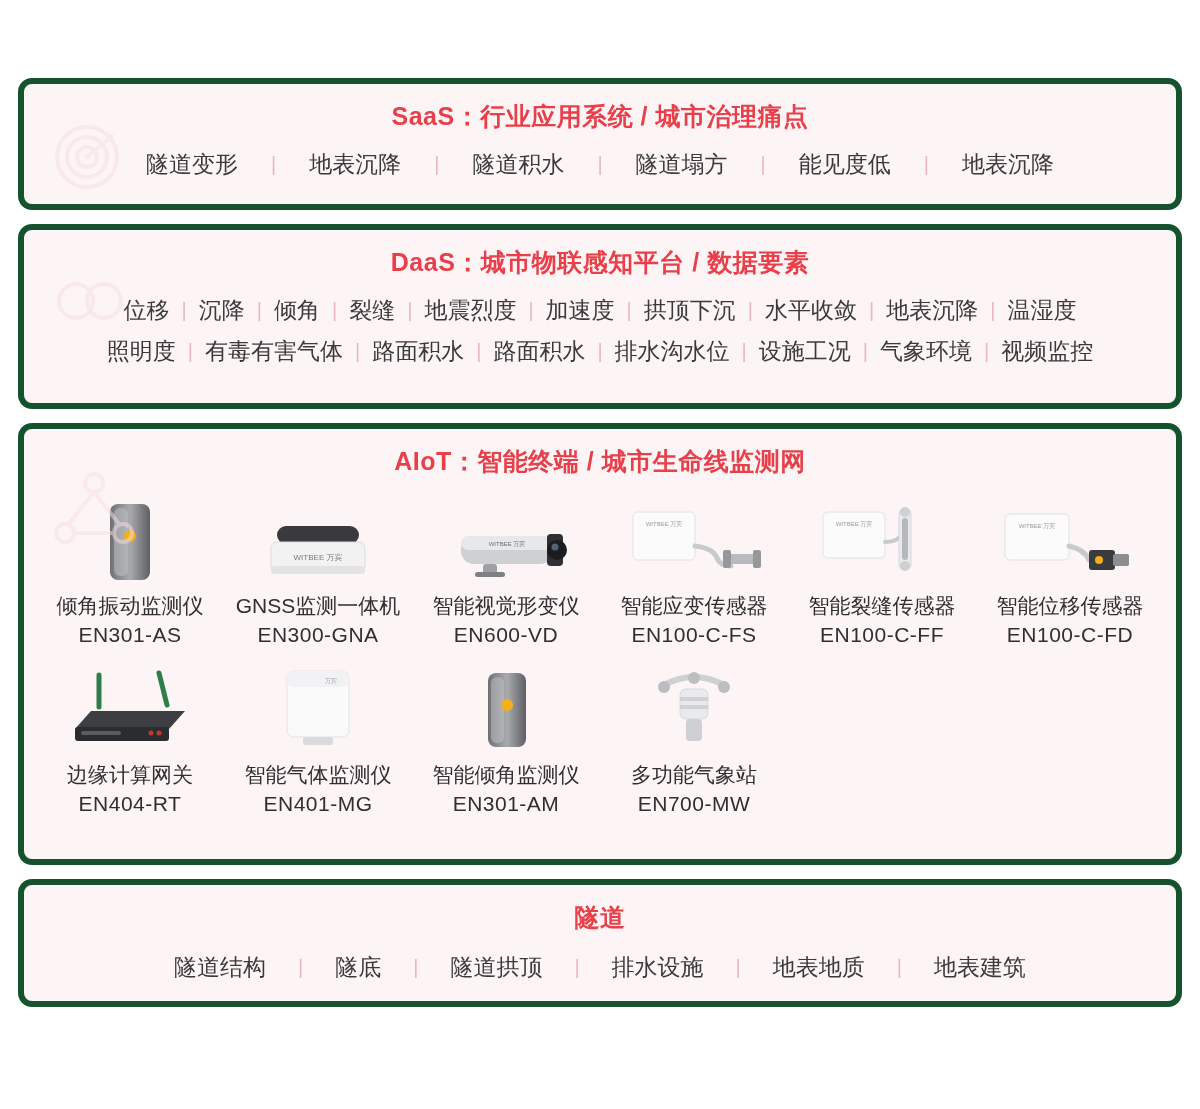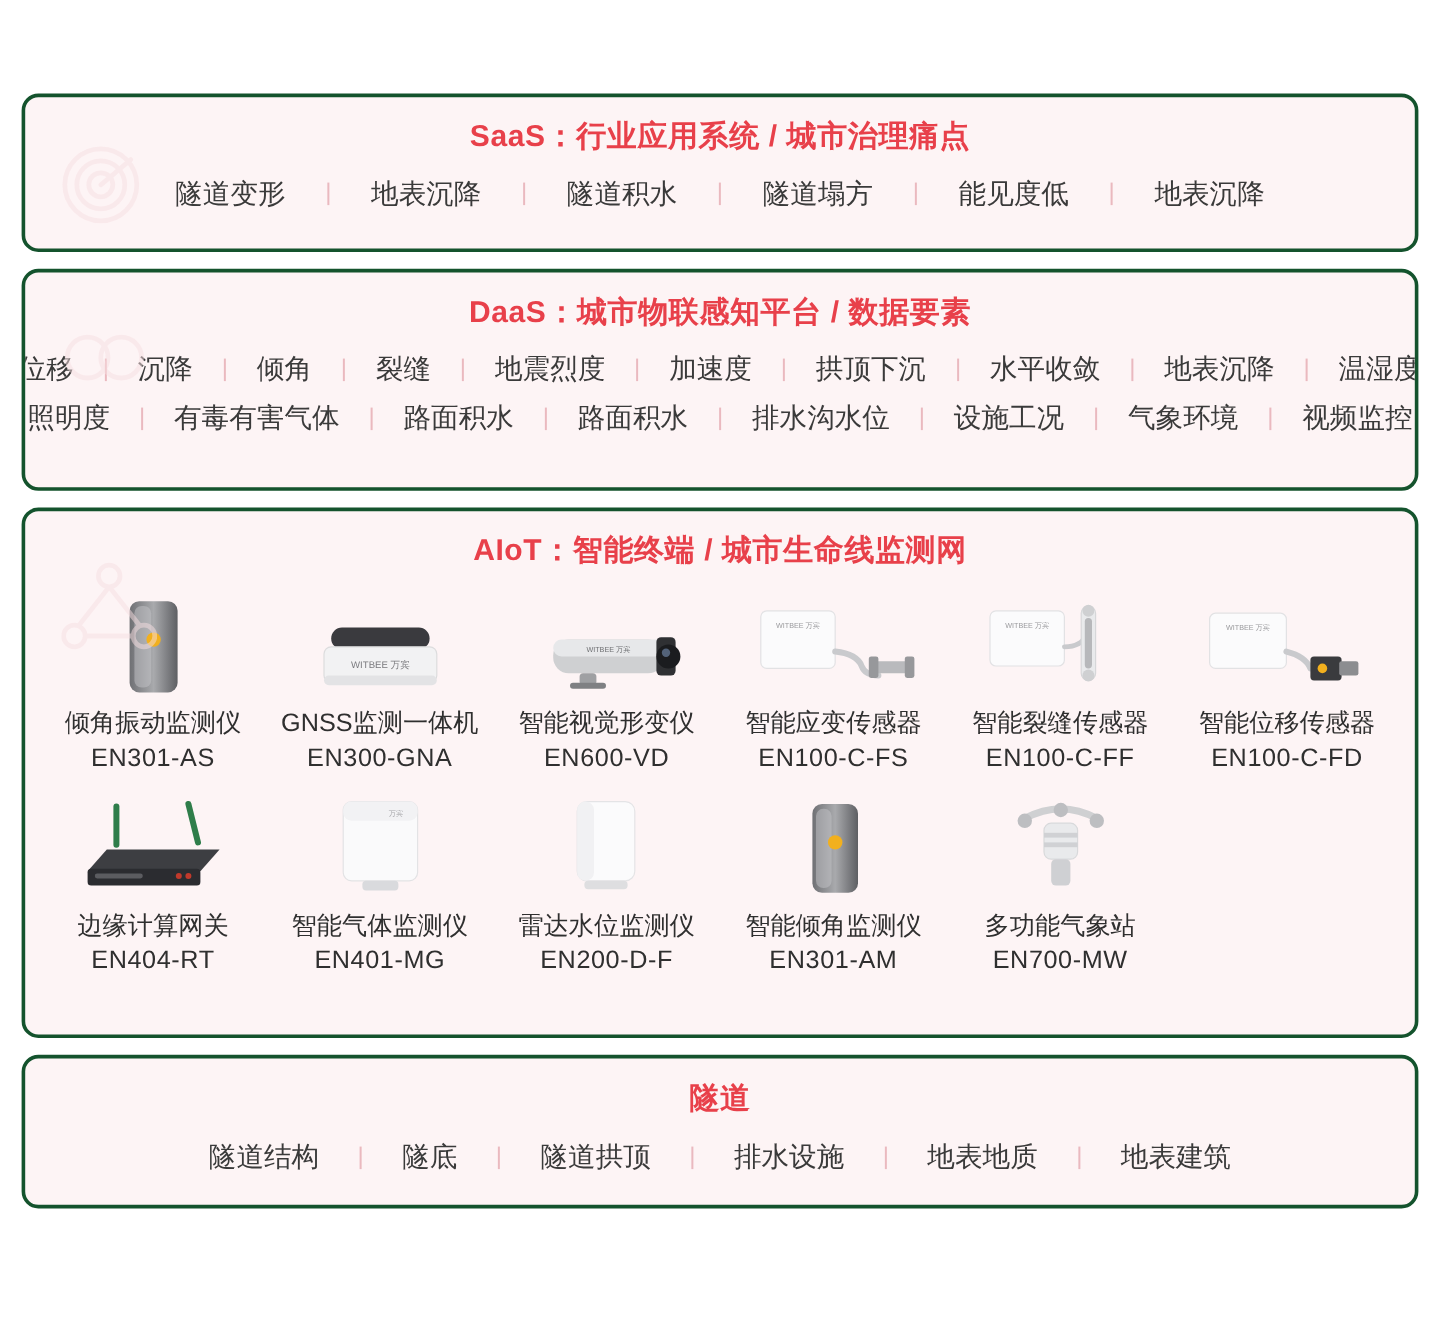--- a/index.html
+++ b/index.html
@@ -13,21 +13,21 @@
     width: 1200px; height: 1109px;
     padding: 78px 18px 20px 18px;
     display: flex;
     flex-direction: column;
     gap: 14px;
   }
 
   .card {
     position: relative;
     background: #fdf4f5;
-    border: 3px solid #14532d;
+    border: 6px solid #14532d;
     border-radius: 14px;
     overflow: hidden;
   }
 
   .card-title {
     text-align: center;
     font-size: 25px;
     font-weight: bold;
     color: #e8404a;
     letter-spacing: 0.5px;
@@ -67,21 +67,20 @@
 
   
   .daas { height: 185px; }
   .daas .wm { top: 48px; }
   .daas-rows { padding: 4px 6px 0 6px; }
   .daas-row {
     display: flex;
     justify-content: center;
     align-items: center;
     margin: 6px 0 10px 0;
-    gap: 12px;
   }
   .daas-row .chip { padding: 0 12px; font-size: 23px; }
 
   
   .aiot { flex: 0 0 auto; height: 442px; }
   .aiot .wm { top: 42px; }
   .device-grid {
     display: grid;
     grid-template-columns: repeat(6, 1fr);
     row-gap: 6px;
@@ -339,31 +338,20 @@
             <rect x="24" y="8" width="62" height="16" rx="7" fill="#f2f2f4"></rect>
             <text x="68" y="20" font-size="6" fill="#a8a8ab" text-anchor="middle" font-family="Liberation Sans, sans-serif">万宾</text>
             <rect x="40" y="74" width="30" height="8" rx="3" fill="#d9dadd"></rect>
           </svg>
         </div>
         <div class="device-name">智能气体监测仪</div>
         <div class="device-model">EN401-MG</div>
       </div>
 
 
-      <div class="device">
-        <div class="device-img">
-          <svg width="110" height="92" viewBox="0 0 110 92">
-            <rect x="30" y="10" width="48" height="66" rx="8" fill="#fbfbfc" stroke="#e4e4e6"></rect>
-            <rect x="30" y="10" width="14" height="66" rx="7" fill="#f1f1f3"></rect>
-            <rect x="36" y="76" width="36" height="7" rx="3" fill="#dedee0"></rect>
-          </svg>
-        </div>
-        <div class="device-name">雷达水位监测仪</div>
-        <div class="device-model">EN200-D-F</div>
-      </div>
 
       <div class="device">
         <div class="device-img">
           <svg width="60" height="88" viewBox="0 0 60 88">
             <defs>
                 <linearGradient id="g2" x1="0" y1="0" x2="1" y2="0">
               <stop offset="0" stop-color="#6f7074"></stop>
                   <stop offset="0.5" stop-color="#a9aaad"></stop>
                   <stop offset="1" stop-color="#5e5f63"></stop>
             </linearGradient>

